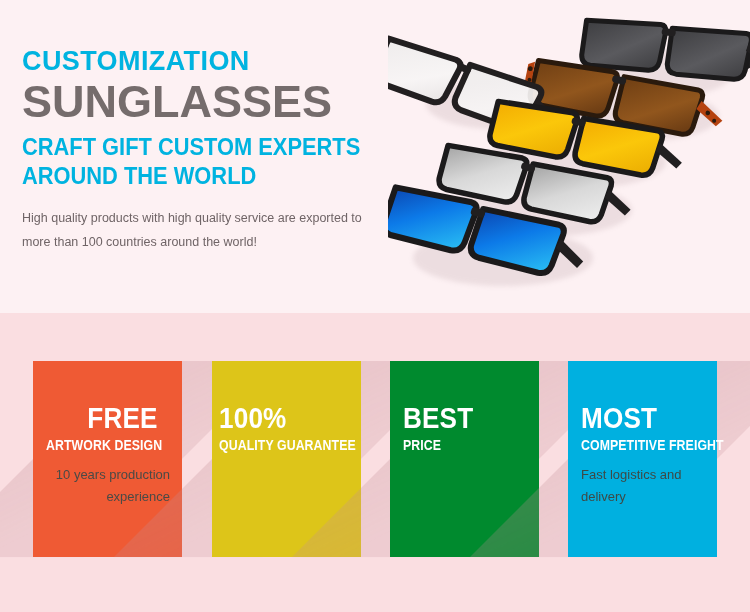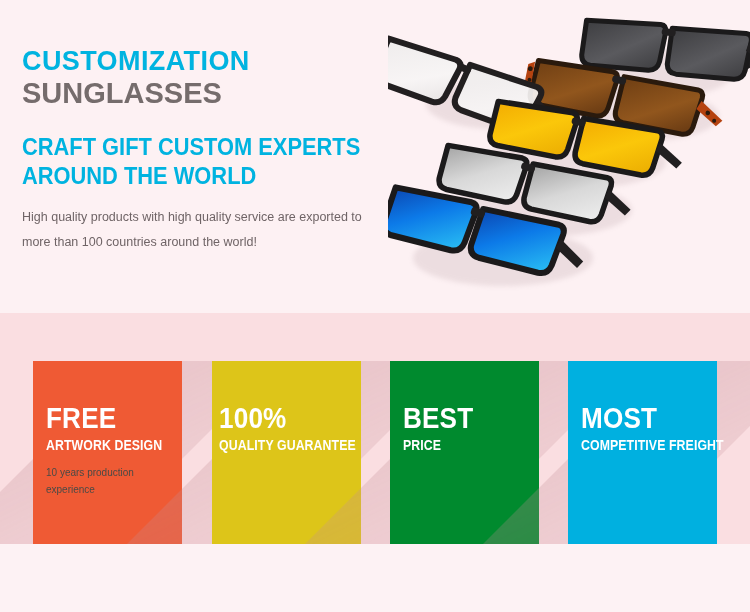--- a/index.html
+++ b/index.html
@@ -2,35 +2,35 @@
 <html><head>
 <meta charset="utf-8">
 <style>
   html,body{margin:0;padding:0;}
   body{
     width:750px;height:612px;overflow:hidden;
     font-family:"Liberation Sans","DejaVu Sans",sans-serif;
     background:#fdf2f4;
     position:relative;
   }
-  #banner{position:relative;width:750px;height:544px;overflow:hidden;}
+  #banner{position:relative;width:750px;height:612px;overflow:hidden;}
 
   
   .hero{
     position:absolute;left:0;top:0;width:750px;height:313px;
     background:#fdf1f3;overflow:hidden;
   }
   .hero-copy{position:absolute;left:22px;top:48px;width:370px;}
   .h-line1{
     color:#00b3e0;font-size:27px;font-weight:bold;letter-spacing:.4px;
     line-height:1;margin:0 0 4px 0;
   }
   .h-line2{
-    color:#756c6c;font-size:29px;font-weight:bold;letter-spacing:0px;
-    line-height:1.02;margin:0 0 24px 0;
+    color:#756c6c;font-size:45px;font-weight:bold;letter-spacing:0px;
+    line-height:1.02;margin:0 0 8px 0;
   }
   .h-line3{
     color:#00b3e0;font-size:23px;font-weight:bold;line-height:1.28;
     margin:0 0 14px 0;font-stretch:condensed;
     transform:scaleX(.95);transform-origin:left center;
   }
   .h-body{
     color:#6f6466;font-size:12.5px;line-height:1.95;margin:0;max-width:348px;
   }
 
@@ -64,21 +64,21 @@
     color:#ffffff;font-size:29px;font-weight:bold;line-height:1;
     margin:0 0 5px 0;letter-spacing:.2px;
     transform:scaleX(.9);transform-origin:left bottom;
   }
   .card .sub{
     color:#ffffff;font-size:14px;font-weight:bold;line-height:1.05;
     margin:0 0 11px 0;letter-spacing:.1px;white-space:nowrap;
     transform:scaleX(.88);transform-origin:left center;
   }
   .card .desc{
-    color:#4a4a46;font-size:10px;line-height:1.72;margin:0;
+    color:#4a4a46;font-size:13px;line-height:1.72;margin:0;
   }
   .card.green .desc,.card.blue .desc{color:#3d4a46;}
 </style>
 </head>
 <body>
 
 <div id="banner">
 
   <div class="hero">
 
@@ -190,21 +190,21 @@
           <path d="M176 12 L204 27 L200 35 L174 22 Z" fill="#211f20"></path>
         </g>
       </svg>
     </div>
   </div>
 
   <div class="lower">
 
     <div class="card-wrap" style="left:33px;">
       <div class="shadow"></div>
-      <div class="card" style="background:#ef5a34;">
+      <div class="card" style="background:#ef5a34;text-align:right;">
         <p class="big">FREE</p>
         <p class="sub">ARTWORK DESIGN</p>
         <p class="desc">10 years production experience</p>
       </div>
     </div>
 
     <div class="card-wrap" style="left:212px;">
       <div class="shadow"></div>
       <div class="card" style="background:#ddc519;padding-left:7px;">
         <p class="big">100%</p>
@@ -218,17 +218,18 @@
         <p class="big">BEST</p>
         <p class="sub">PRICE</p>
       </div>
     </div>
 
     <div class="card-wrap" style="left:568px;">
       <div class="shadow"></div>
       <div class="card blue" style="background:#00b0e0;">
         <p class="big">MOST</p>
         <p class="sub">COMPETITIVE FREIGHT</p>
+        <p class="desc">Fast logistics and delivery</p>
       </div>
     </div>
 
   </div>
 </div>
 
 </body></html>

